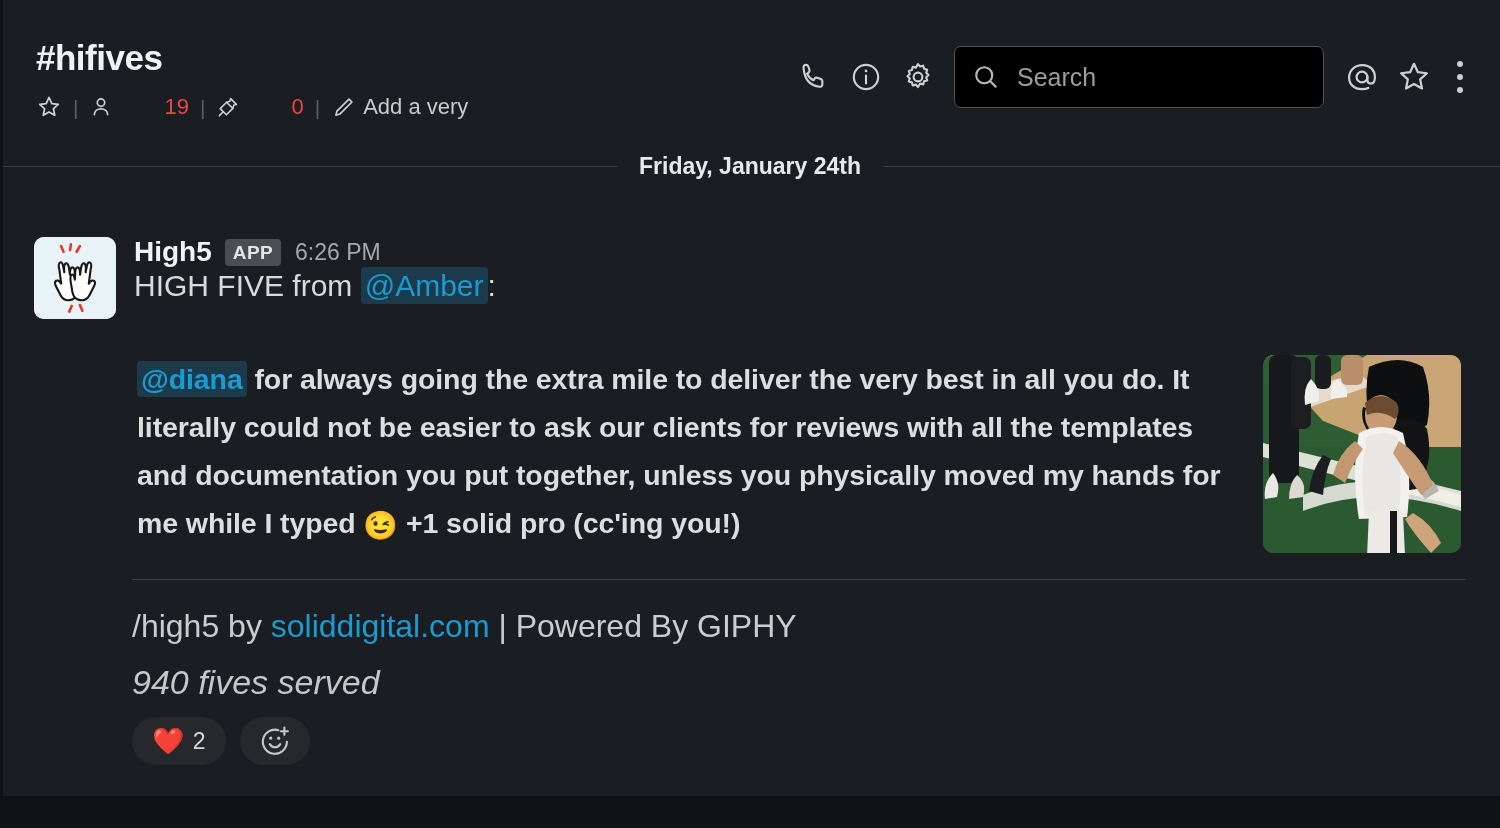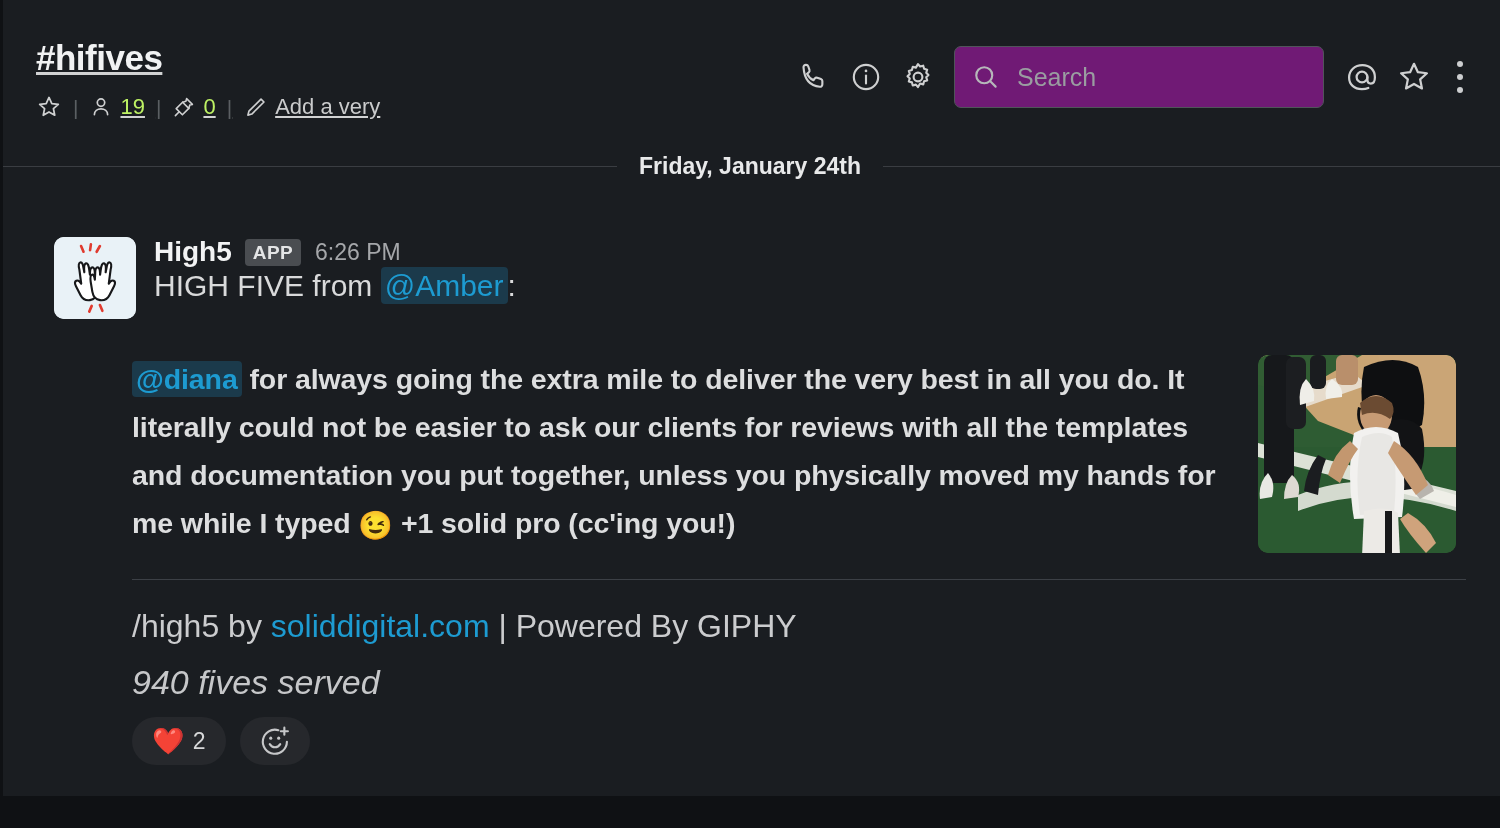--- a/index.html
+++ b/index.html
@@ -28,21 +28,20 @@
   .channel-header {
     position: relative;
     height: 145px;
     box-sizing: border-box;
     padding: 0 28px 0 36px;
   }
   .header-left {
     position: absolute;
     left: 36px;
     top: 40px;
-    text-decoration: underline;
   }
   .channel-title {
     font-size: 35px;
     font-weight: bold;
     color: #f1f2f3;
     letter-spacing: -0.5px;
     line-height: 1;
     white-space: nowrap;
   }
   .channel-meta {
@@ -58,21 +57,22 @@
     align-items: center;
     gap: 7px;
   }
   .channel-meta .sep {
     color: #5b5f63;
     margin: 0 11px;
     font-size: 21px;
   }
   .meta-count {
     font-size: 22px;
-    color: #bef264;
+    color: #ef4444;
+    margin-left: 44px;
   }
   .topic-text {
     color: #cacbcc;
     font-size: 22px;
   }
 
   .header-right {
     position: absolute;
     right: 20px;
     top: 46px;
@@ -88,21 +88,21 @@
     justify-content: center;
     border-radius: 6px;
     cursor: pointer;
   }
   .search-box {
     width: 370px;
     height: 62px;
     box-sizing: border-box;
     border: 1px solid #50545a;
     border-radius: 7px;
-    background: #701a75;
+    background: #000000;
     display: flex;
     align-items: center;
     padding: 0 16px;
     margin: 0 12px 0 10px;
     cursor: text;
   }
   .search-placeholder {
     font-size: 25px;
     color: #9a9da1;
     margin-left: 16px;
@@ -146,21 +146,21 @@
     padding: 0 22px;
     white-space: nowrap;
   }
 
   
   .message {
     position: absolute;
     top: 237px;
     left: 0;
     right: 0;
-    padding-left: 54px;
+    padding-left: 34px;
   }
   .msg-row {
     display: flex;
     align-items: flex-start;
   }
   .avatar {
     width: 82px;
     height: 82px;
     border-radius: 10px;
     background: #e9f2f7;
@@ -217,21 +217,21 @@
   
   .attachment {
     position: absolute;
     top: 355px;
     left: 132px;
     right: 34px;
   }
   .att-row {
     display: flex;
     align-items: flex-start;
-    justify-content: flex-start;
+    justify-content: center;
   }
   .att-text {
     font-size: 28.5px;
     font-weight: bold;
     color: #dddedf;
     line-height: 1.69;
     max-width: 1100px;
     letter-spacing: -0.1px;
   }
   .att-thumb {

